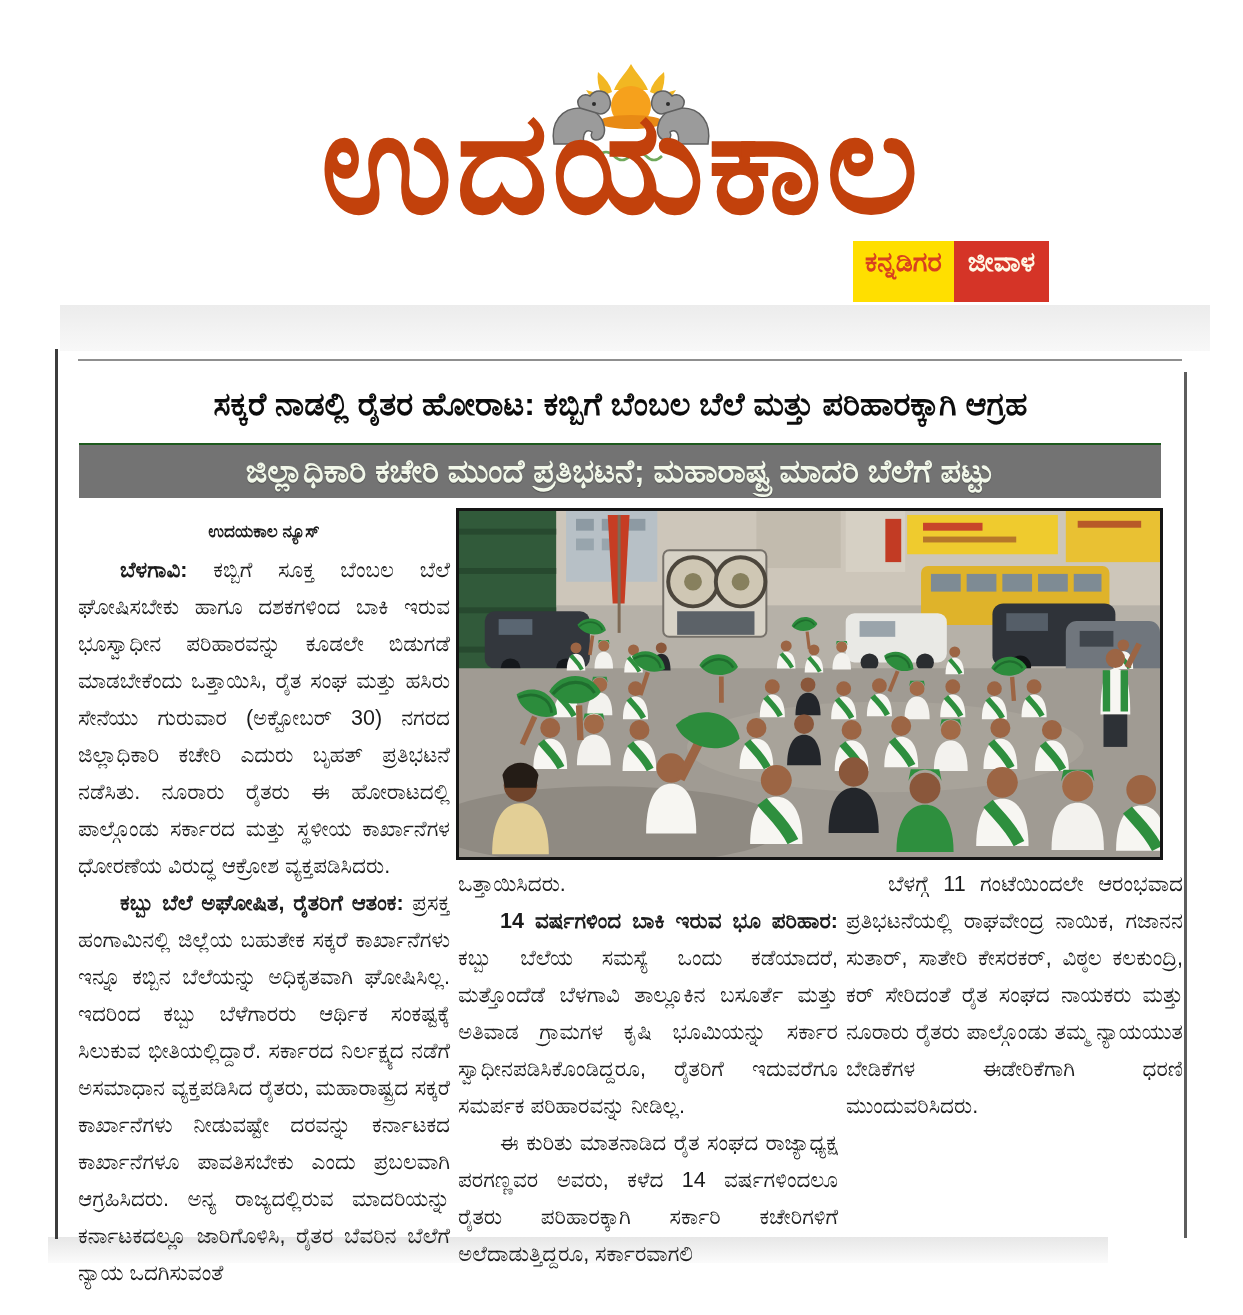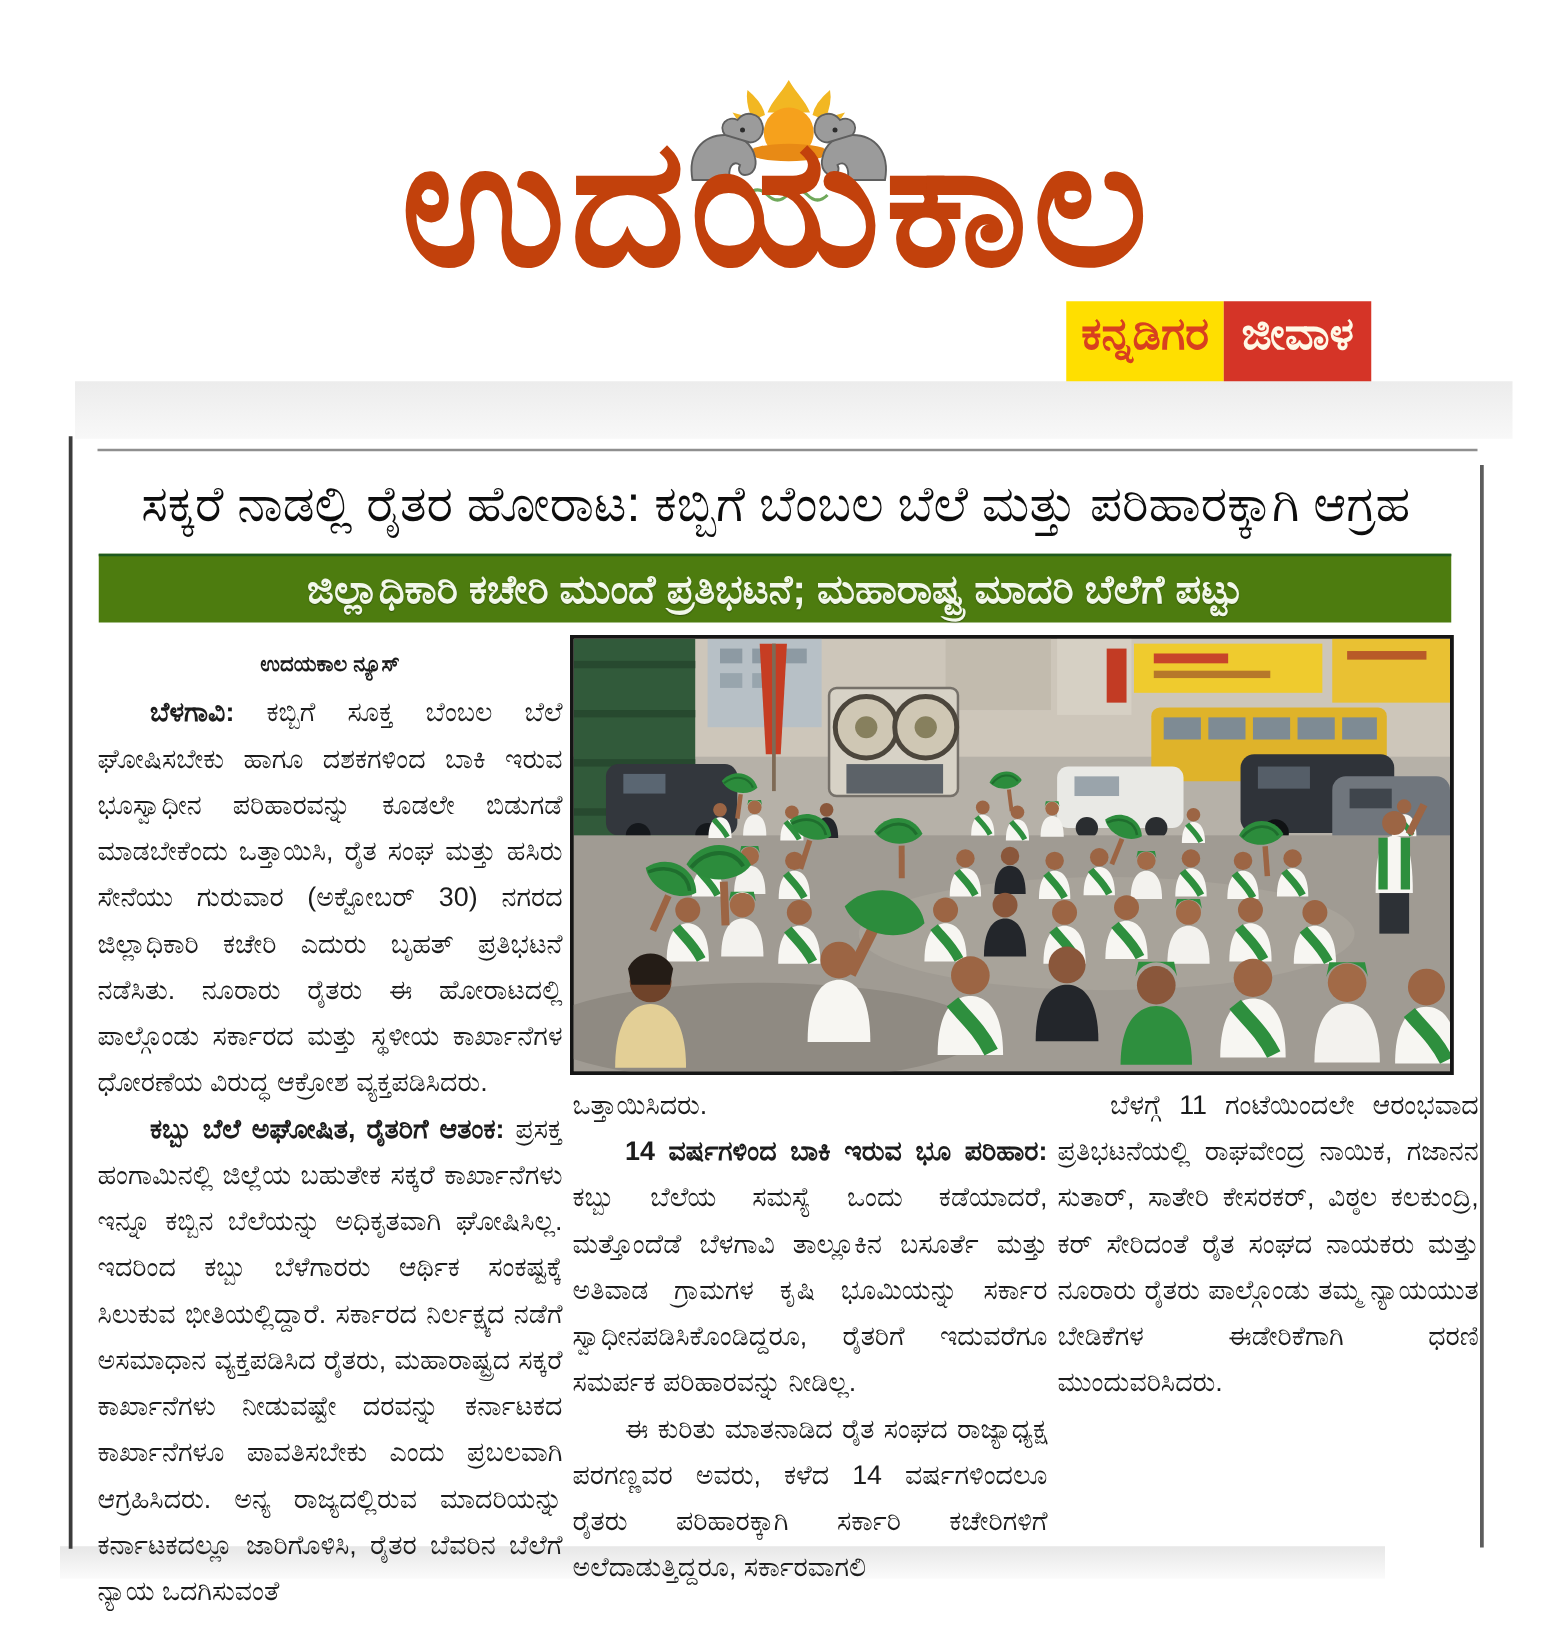--- a/index.html
+++ b/index.html
@@ -9,43 +9,43 @@
   }
   .abs{position:absolute;}
 
   
   .masthead-title{
     top:88px;left:0;width:1243px;text-align:center;
     font-size:142px;line-height:1.05;font-weight:bold;color:#c2410c;
     letter-spacing:4px;white-space:nowrap;
   }
   .masthead-logo{top:56px;left:536px;width:190px;height:115px;}
-  .tagline{top:241px;left:853px;display:flex;font-size:36px;font-weight:bold;line-height:1;}
+  .tagline{top:241px;left:853px;display:flex;font-size:27px;font-weight:bold;line-height:1;}
   .tagline .part1{background:#ffdf00;color:#d8401f;padding:8px 12px 9px;}
   .tagline .part2{background:#d53427;color:#fff8e6;padding:8px 14px 26px;}
 
   
   .scan-top{top:305px;left:60px;width:1150px;height:46px;
     background:linear-gradient(#ececec,#f8f8f8);}
   .scan-bottom{top:1237px;left:48px;width:1060px;height:26px;
     background:linear-gradient(#e7e7e7,#fbfbfb);}
   .clip-line-left{top:349px;left:55px;width:3px;height:890px;background:#3c3c3c;}
   .clip-line-right{top:372px;left:1184px;width:3px;height:866px;background:#5d5d5d;}
   .headline-rule{top:359px;left:78px;width:1104px;height:2px;background:#8f8f8f;}
 
   
   .headline{
     top:371px;left:78px;width:1085px;height:66px;
     display:flex;align-items:center;justify-content:center;
-    font-size:40px;font-weight:400;color:#0d0d0d;white-space:nowrap;
+    font-size:32px;font-weight:700;color:#0d0d0d;white-space:nowrap;
     letter-spacing:0px;
   }
   .subheadline{
     top:443px;left:79px;width:1082px;height:55px;
-    background:#4d7c0f;border-top:2px solid #1e5a1e;box-sizing:border-box;
+    background:#737373;border-top:2px solid #1e5a1e;box-sizing:border-box;
     display:flex;align-items:center;justify-content:center;
     font-size:32px;font-weight:bold;color:#f2f8ea;white-space:nowrap;
     text-shadow:0 1px 1px rgba(0,0,0,.35);
   }
 
   
   .col{font-size:21.5px;line-height:37px;text-align:justify;}
   .col p{margin:0;}
   .col .indent{text-indent:42px;}
   .col b{font-weight:bold;}

